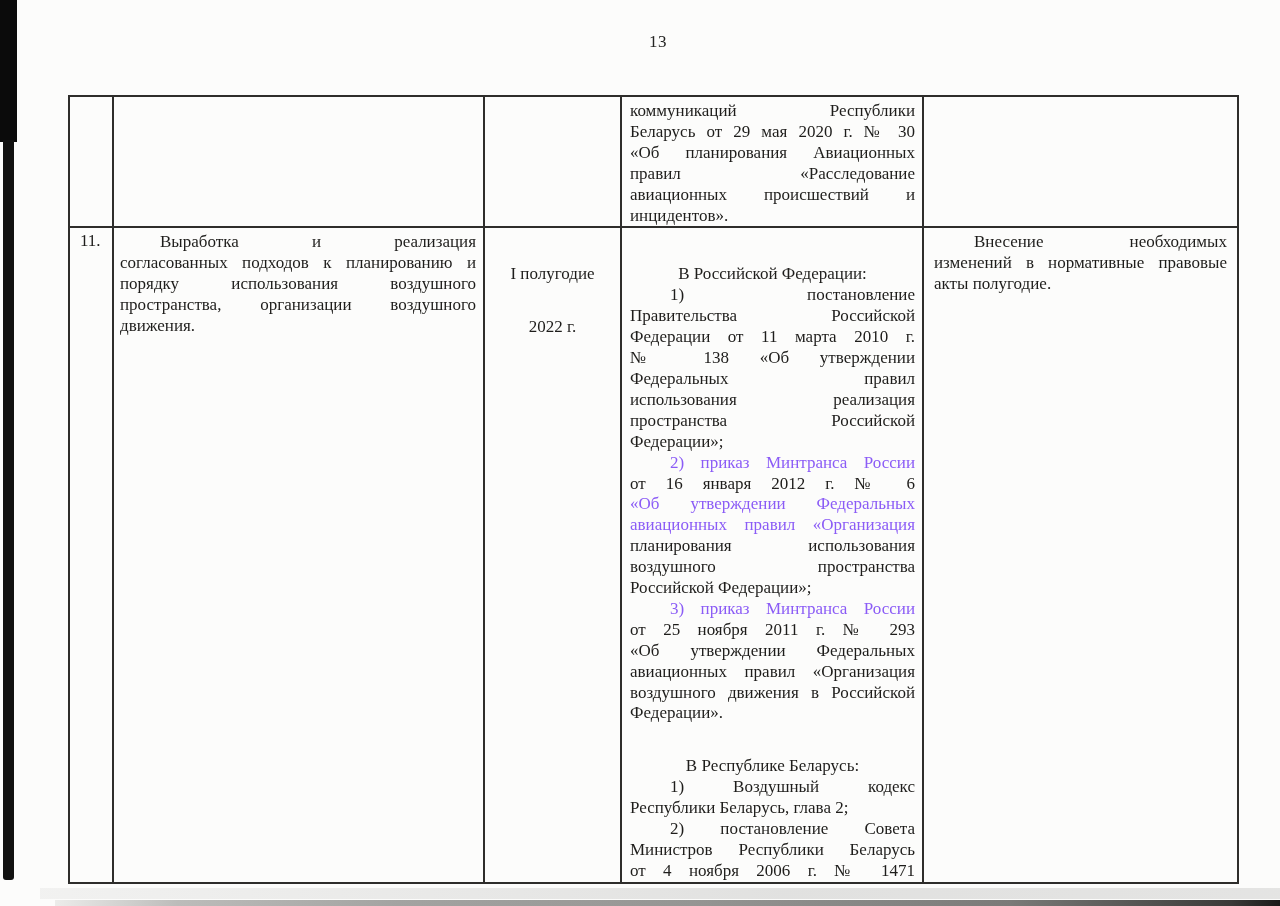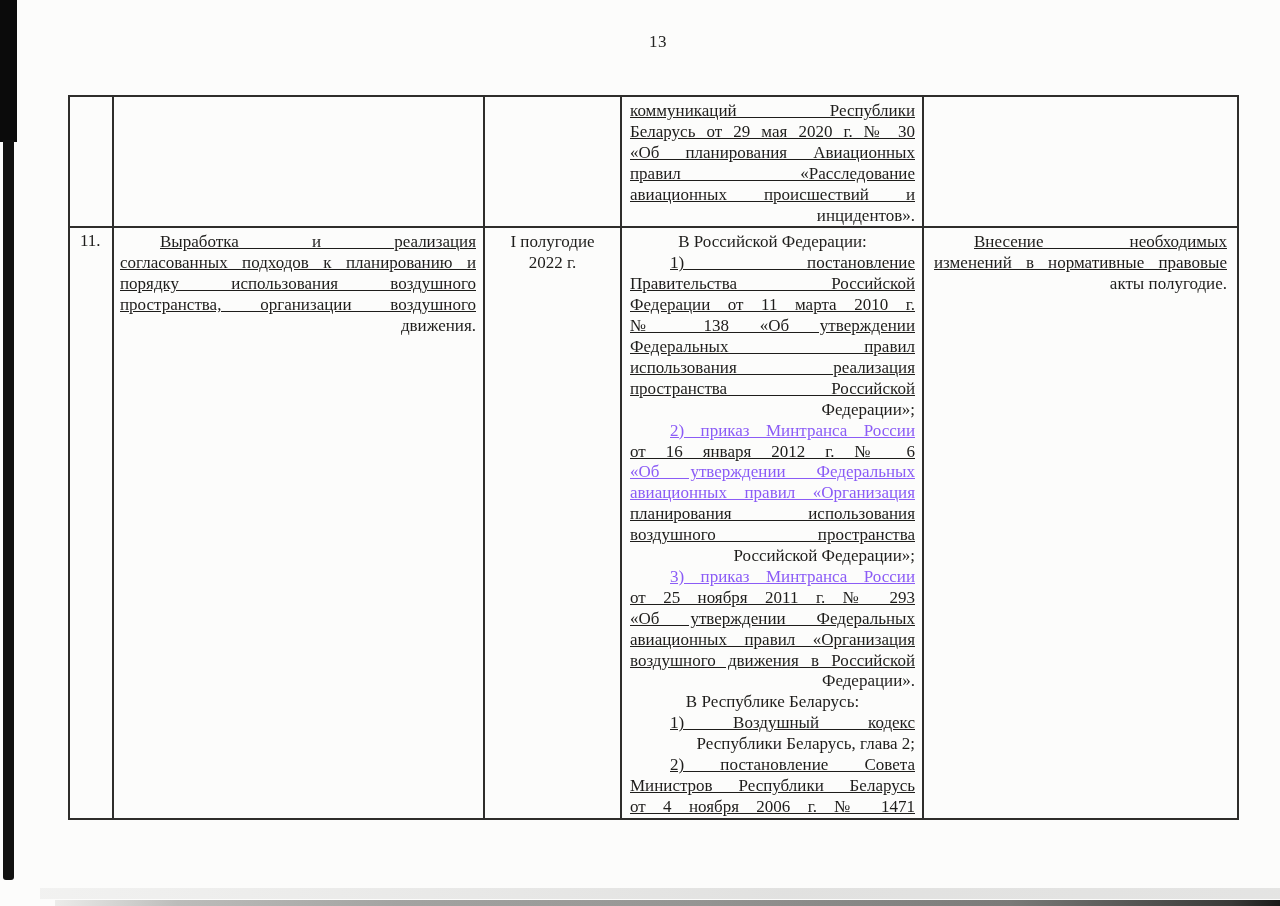--- a/index.html
+++ b/index.html
@@ -34,23 +34,23 @@
     vertical-align:top;
     font-size:17px;
   }
   td.c-num    { padding:3px 4px 12px 10px; }
   td.c-task   { padding:4px 7px 0 6px; }
   td.c-when   { padding:4px 4px 0 4px; }
   td.c-legal  { padding:4px 7px 0 8px; }
   td.c-result { padding:4px 10px 0 10px; }
 
   
-  .tl  { line-height:20.9px; font-size:17px; color:#1e1d1b; text-align:right; }
-  .js  { text-align:justify; text-align-last:justify;text-decoration:underline; }
-  .ct  { text-align:center; text-align-last:center; }
+  .tl  { line-height:20.9px; font-size:17px; color:#1e1d1b; text-align:left; }
+  .js  { text-align:justify; text-align-last:justify; }
+  .ct  { text-align:center; text-align-last:center;margin-top:32px; }
   .bd  { font-weight:400; }
   .ind { text-indent:40px; }
   .fd  { color:#8b5cf6; }
 </style>
 </head>
 <body>
 
 <div class="page">
 
   <div class="scan-bar-top"></div>

